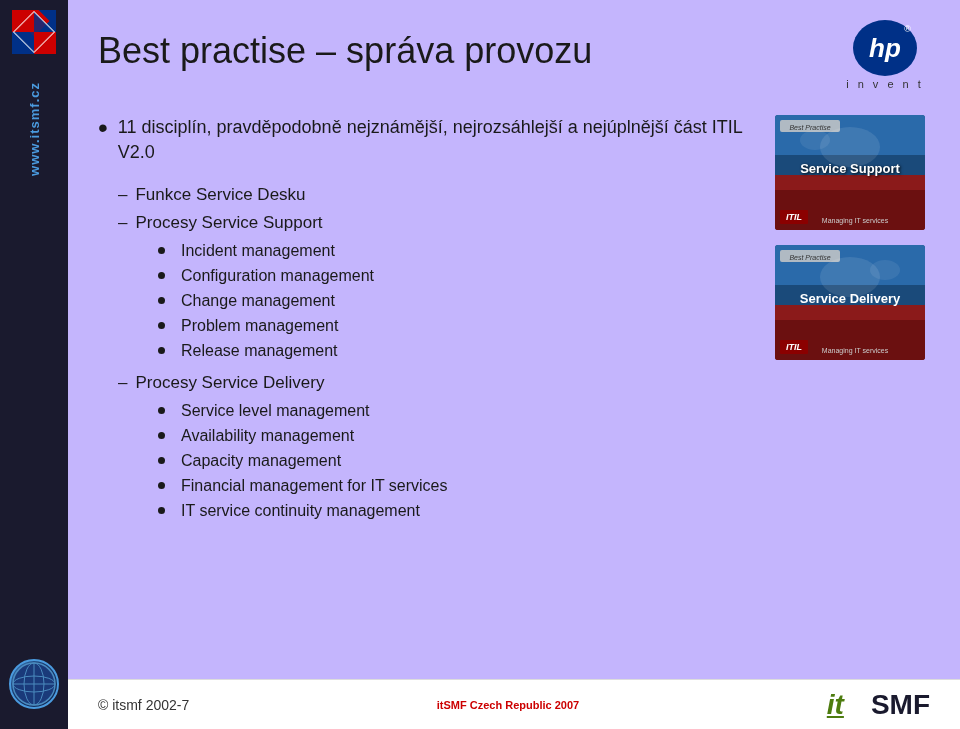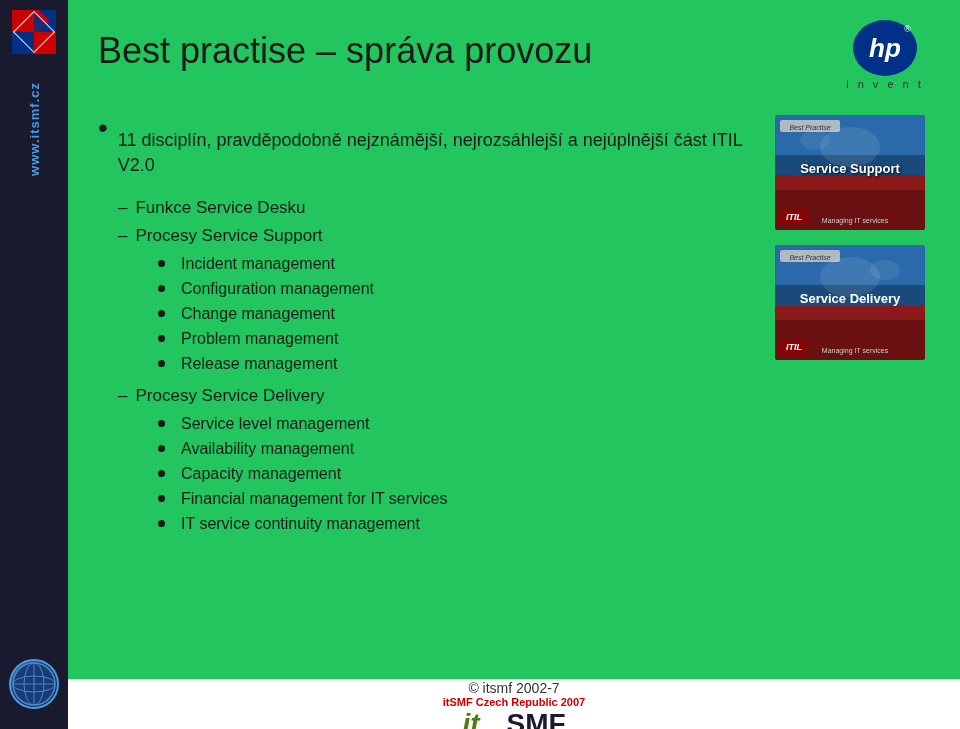--- a/index.html
+++ b/index.html
@@ -65,21 +65,21 @@
       overflow: hidden;
     }
 
     
     .main-content {
       position: absolute;
       left: 68px;
       top: 0;
       right: 0;
       bottom: 0;
-      background: #22c55e;
+      background: #c4b5fd;
       padding: 20px 30px 29px 30px;
     }
 
     
     .header {
       display: flex;
       justify-content: space-between;
       align-items: flex-start;
       margin-bottom: 25px;
     }
@@ -150,21 +150,20 @@
       color: #1a1a1a;
       line-height: 1.2;
       flex-shrink: 0;
       margin-top: -4px;
     }
 
     .main-bullet-text {
       font-size: 18px;
       color: #1a1a1a;
       line-height: 1.4;
-      margin-top: 13px;
     }
 
     .sub-section {
       margin-left: 20px;
       margin-bottom: 10px;
     }
 
     .dash-item {
       display: flex;
       align-items: flex-start;
@@ -236,21 +235,20 @@
       bottom: 0;
       left: 68px;
       right: 0;
       height: 50px;
       background: #ffffff;
       border-top: 1px solid #ddd;
       display: flex;
       align-items: center;
       justify-content: space-between;
       padding: 0 30px;
-      flex-direction: column;
     }
 
     .footer-left {
       font-size: 14px;
       color: #333;
     }
 
     .footer-center {
       font-size: 11px;
       font-weight: bold;

